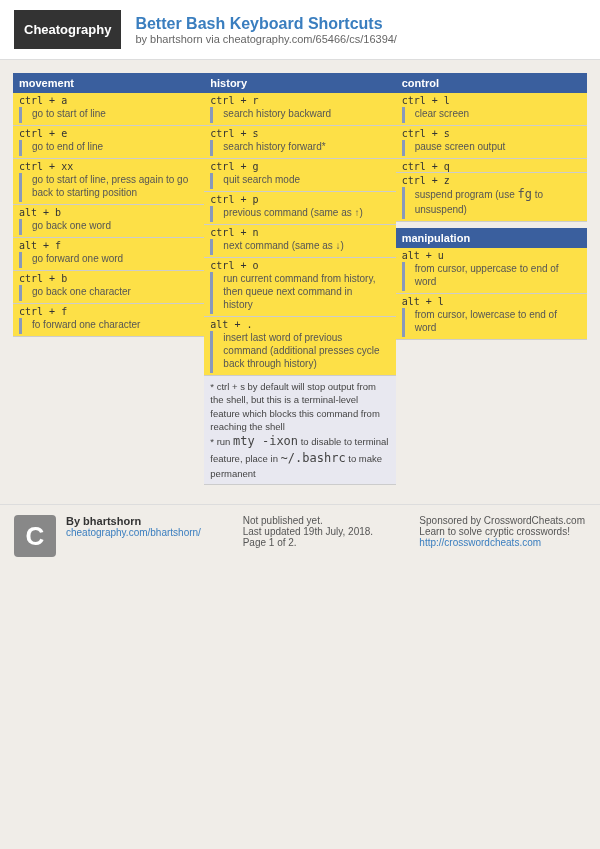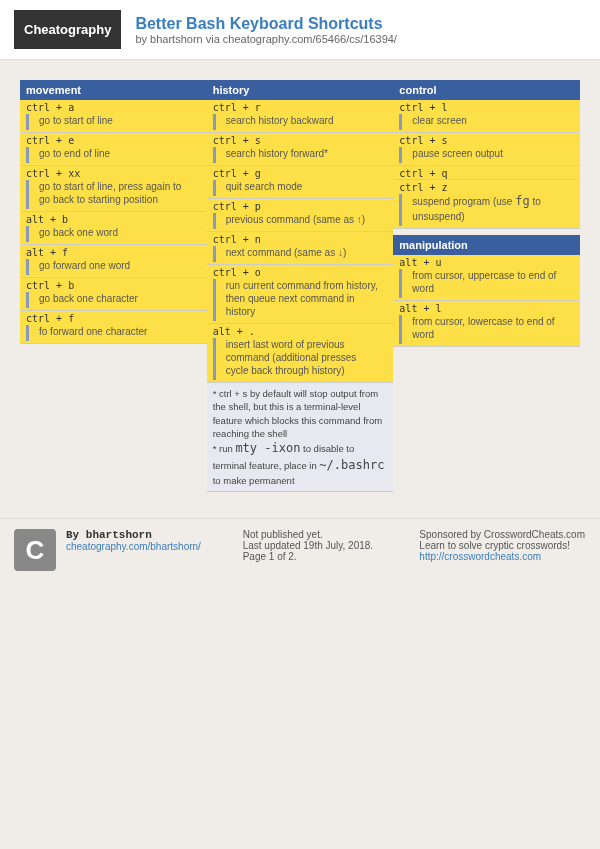--- a/index.html
+++ b/index.html
@@ -35,21 +35,21 @@
       font-weight: bold;
     }
     .header-text p {
       font-size: 11px;
       color: #666;
     }
 
     
     .main-content {
       display: flex;
-      padding: 20px;
+      padding: 13px;
     }
 
     .column {
       flex: 1;
       display: flex;
       flex-direction: column;
       gap: 0;
     }
 
     .section-header {
@@ -123,21 +123,20 @@
       color: #555;
     }
     .footer-col a {
       color: #3a7ebf;
       text-decoration: none;
     }
     .footer-col .author {
       font-weight: bold;
       font-size: 11px;
       color: #333;
-      font-family: Liberation Mono, monospace;
     }
   </style>
 </head>
 <body>
 
 <div class="header">
   <div class="logo-box">Cheatography</div>
   <div class="header-text">
     <h1>Better Bash Keyboard Shortcuts</h1>
     <p>by bhartshorn via cheatography.com/65466/cs/16394/</p>

